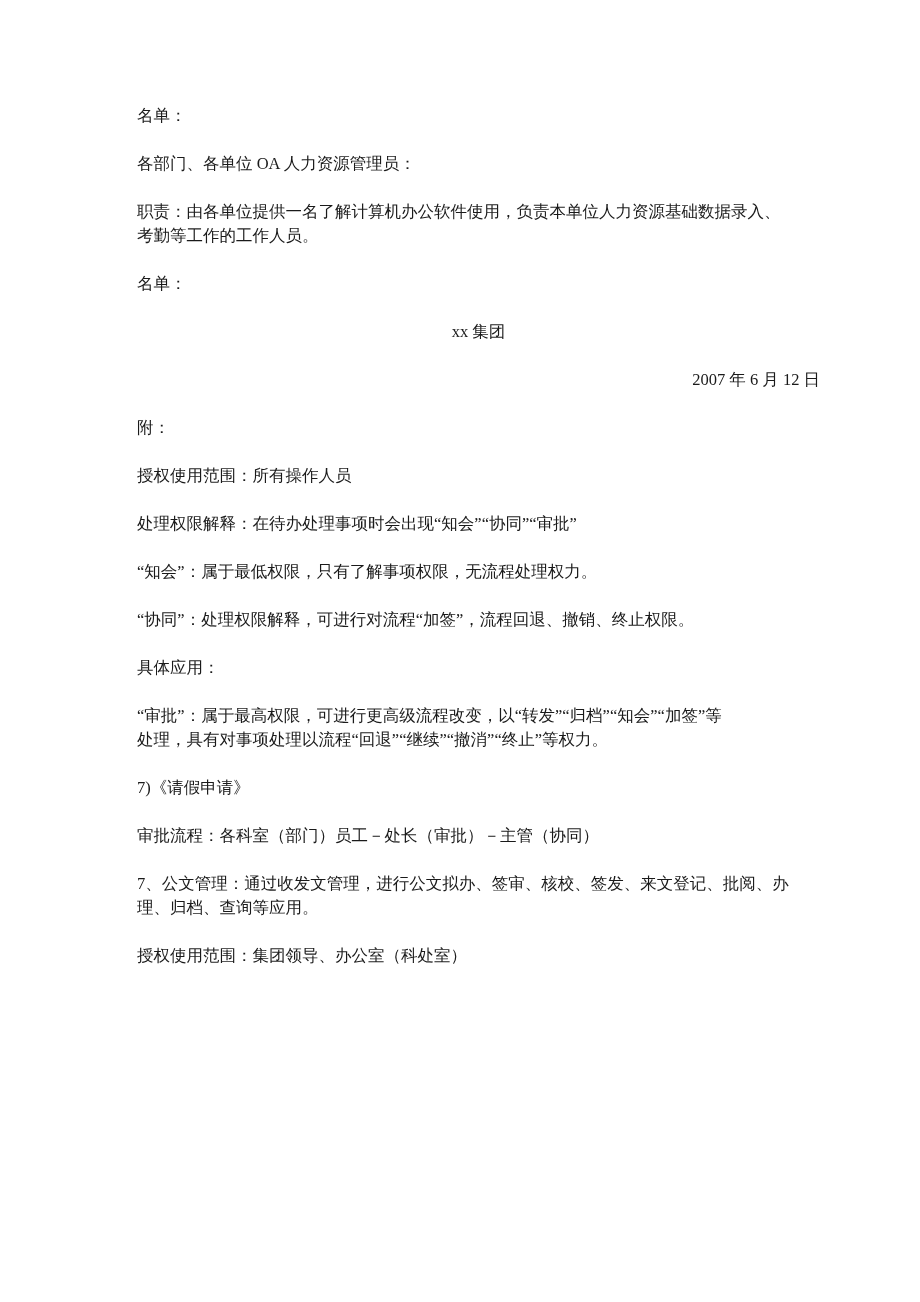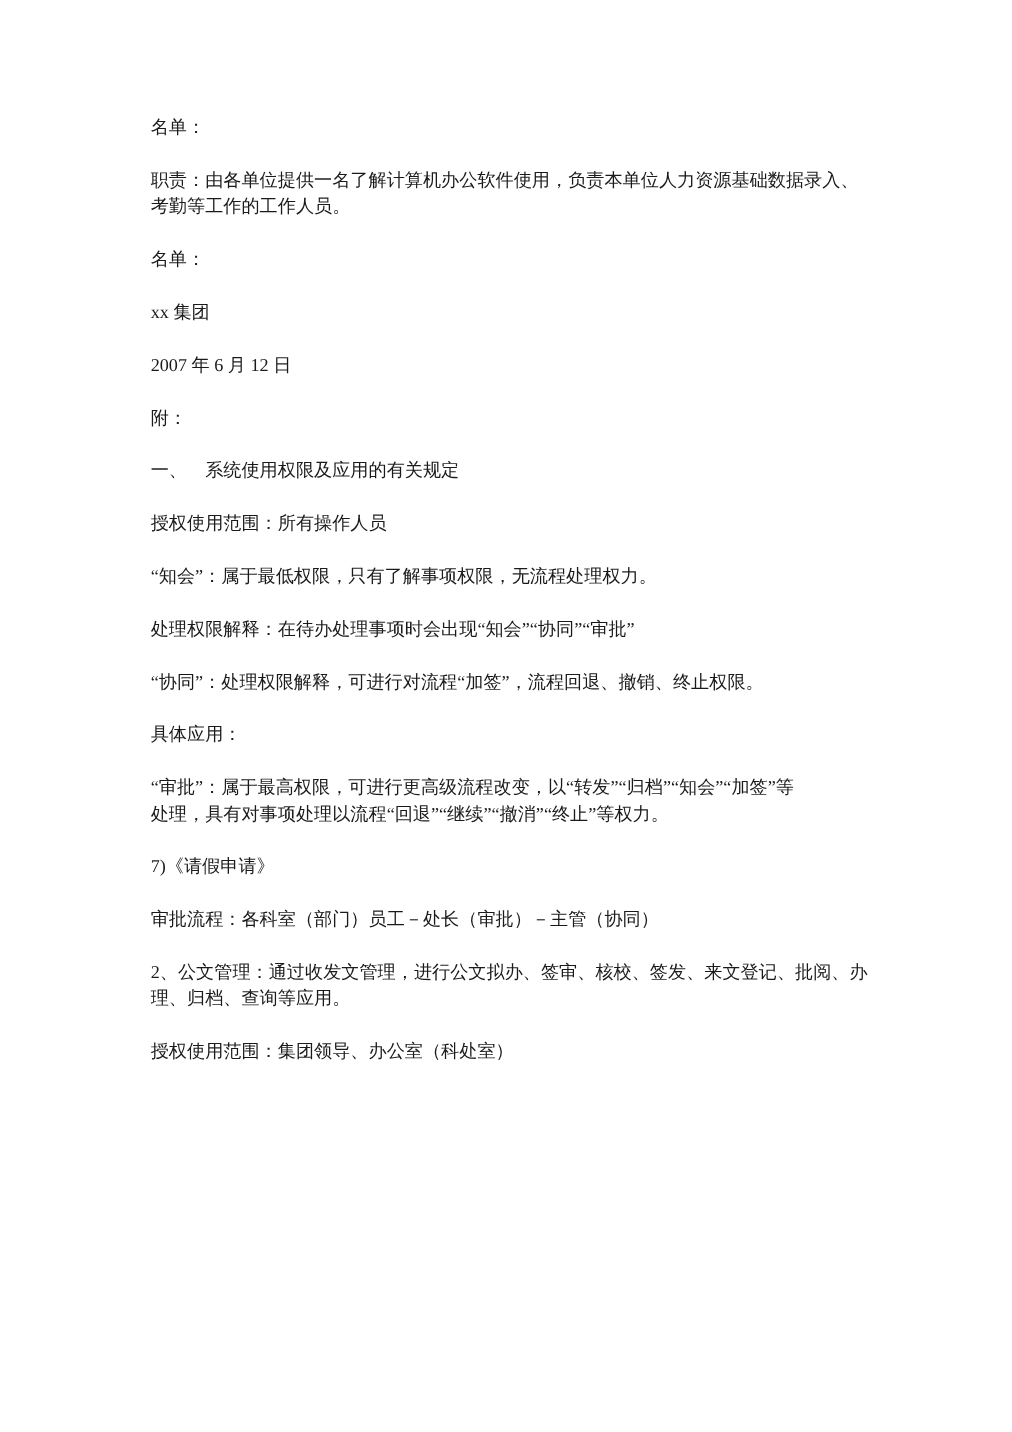--- a/index.html
+++ b/index.html
@@ -22,58 +22,58 @@
     background: #ffffff;
   }
   p.doc-line {
     margin: 0 0 24px 0;
     font-size: 16.5px;
     line-height: 24px;
     white-space: pre-line;
     word-break: break-all;
   }
   .center-title {
-    text-align: left;
+    text-align: center;
     margin-right: 153px;
   }
   .center-date {
-    text-align: left;
+    text-align: right;
     margin-right: 114px;
   }
   .indent-small {
     margin-left: 8px;
   }
   .gap-before {
     margin-top: 52px;
   }
 </style>
 </head>
 <body>
 
 <div class="page">
 
   <p class="doc-line">名单：</p>
+  <p class="doc-line">各部门、各单位 OA 人力资源管理员：</p>
   <p class="doc-line">职责：由各单位提供一名了解计算机办公软件使用，负责本单位人力资源基础数据录入、
 考勤等工作的工作人员。</p>
   <p class="doc-line">名单：</p>
 
   <p class="doc-line center-title gap-before">xx 集团</p>
   <p class="doc-line center-date">2007 年 6 月 12 日</p>
 
   <p class="doc-line indent-small">附：</p>
-  <p class="doc-line">一、　系统使用权限及应用的有关规定</p>
 
   <p class="doc-line">授权使用范围：所有操作人员</p>
+  <p class="doc-line">处理权限解释：在待办处理事项时会出现“知会”“协同”“审批”</p>
   <p class="doc-line">“知会”：属于最低权限，只有了解事项权限，无流程处理权力。</p>
-  <p class="doc-line">处理权限解释：在待办处理事项时会出现“知会”“协同”“审批”</p>
   <p class="doc-line">“协同”：处理权限解释，可进行对流程“加签”，流程回退、撤销、终止权限。</p>
   <p class="doc-line">具体应用：</p>
 
   <p class="doc-line">“审批”：属于最高权限，可进行更高级流程改变，以“转发”“归档”“知会”“加签”等
 处理，具有对事项处理以流程“回退”“继续”“撤消”“终止”等权力。</p>
   <p class="doc-line">7)《请假申请》</p>
   <p class="doc-line">审批流程：各科室（部门）员工－处长（审批）－主管（协同）</p>
 
-  <p class="doc-line">2、公文管理：通过收发文管理，进行公文拟办、签审、核校、签发、来文登记、批阅、办
+  <p class="doc-line">7、公文管理：通过收发文管理，进行公文拟办、签审、核校、签发、来文登记、批阅、办
 理、归档、查询等应用。</p>
   <p class="doc-line">授权使用范围：集团领导、办公室（科处室）</p>
 
 </div>
 
 </body></html>

